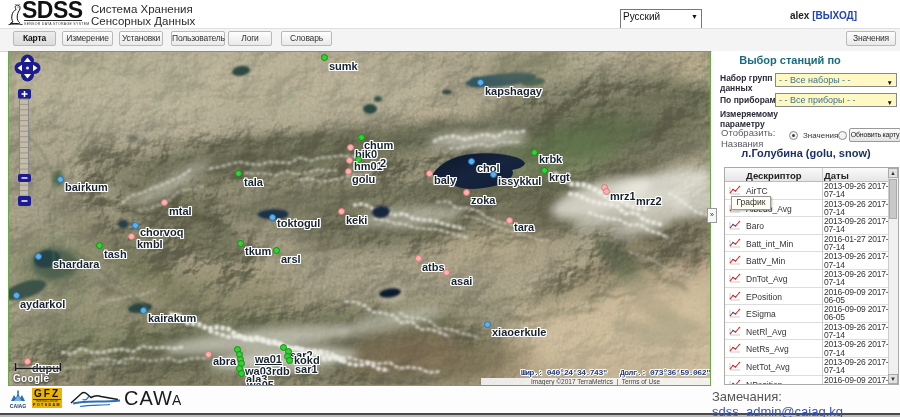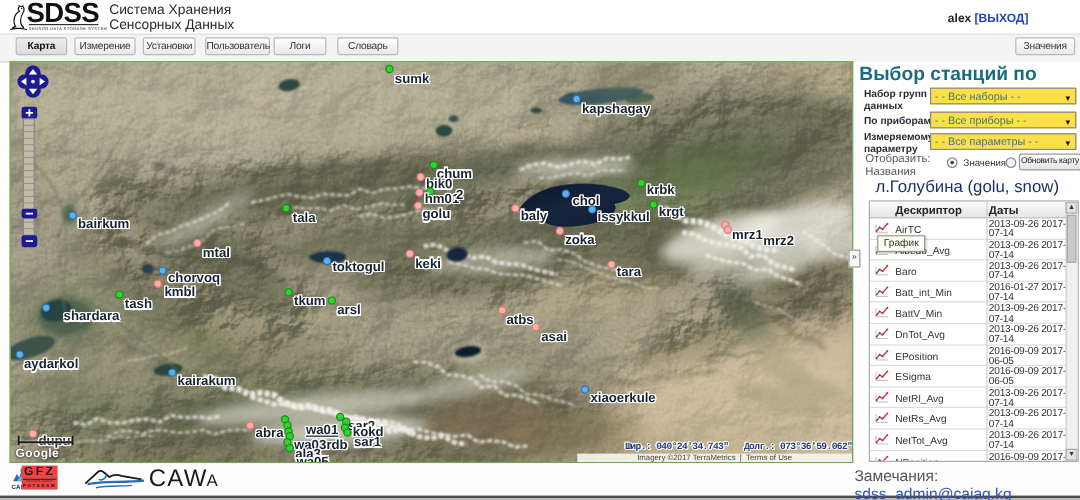--- a/index.html
+++ b/index.html
@@ -21,29 +21,29 @@
 
 #map{position:absolute;left:8px;top:51px;width:701px;height:333px;border:1px solid #6aa84f;overflow:hidden;background:#b2a98e;}
 .mk{position:absolute;width:7px;height:7px;border-radius:50%;box-sizing:border-box;}
 .mg{background:#2fd42f;border:1px solid #1a8a1a;}
 .mb{background:#5cb2ef;border:1px solid #2a72b0;}
 .mp{background:#ffb0ae;border:1px solid #d87a78;}
 .lb{position:absolute;font-size:11px;font-weight:bold;color:#16222e;white-space:nowrap;line-height:11px;
  text-shadow:-1px -1px 0 #fff,1px -1px 0 #fff,-1px 1px 0 #fff,1px 1px 0 #fff,0 -1px 0 #fff,0 1px 0 #fff,-1px 0 0 #fff,1px 0 0 #fff;}
 
 #side{position:absolute;left:712px;top:51px;width:188px;height:340px;background:#fff;font-size:10px;}
-#sbtitle{position:absolute;left:0;top:3px;width:156px;text-align:center;font-size:16px;font-weight:bold;color:#1b6b80;}
+#sbtitle{position:absolute;left:0;top:3px;width:156px;text-align:center;font-size:11px;font-weight:bold;color:#1b6b80;}
 .flabel{position:absolute;left:8px;width:58px;font-weight:bold;color:#2a2a38;font-size:8.5px;line-height:9.5px;}
-.fsel{position:absolute;left:63px;width:122px;height:14px;border:1px solid #888;background:#fde047;color:#3d7392;font-size:9px;padding:1px 3px;box-sizing:border-box;line-height:11px;}
+.fsel{position:absolute;left:63px;width:122px;height:14px;border:1px solid #888;background:#fef9c3;color:#3d7392;font-size:9px;padding:1px 3px;box-sizing:border-box;line-height:11px;}
 .fsel .ar{position:absolute;right:3px;top:3px;font-size:6.5px;color:#111;}
 #disp{position:absolute;left:9px;top:76px;color:#5a5a66;font-size:9.5px;line-height:11px;}
 .radio{position:absolute;width:9px;height:9px;border-radius:50%;border:1px solid #888;background:#f4f4f4;box-sizing:border-box;}
 .radio.sel::after{content:"";position:absolute;left:2px;top:2px;width:3px;height:3px;border-radius:50%;background:#444;}
 #updbtn{position:absolute;left:137px;top:77px;width:50px;height:12px;background:linear-gradient(#fdfdfd,#e4e4e4);border:1px solid #999;border-radius:2px;font-size:7px;letter-spacing:-0.2px;color:#222;text-align:center;line-height:12px;white-space:nowrap;overflow:hidden;}
-#sttitle{position:absolute;left:0;top:96px;width:188px;text-align:center;font-size:14px;font-weight:normal;color:#1c2f66;}
+#sttitle{position:absolute;left:0;top:96px;width:188px;text-align:center;font-size:11px;font-weight:bold;color:#1c2f66;}
 #tblwrap{position:absolute;left:12px;top:116px;width:175px;height:218px;border:1px solid #aaa;box-sizing:border-box;overflow:hidden;background:#fff;}
 #tblhead{position:absolute;left:0;top:0;width:100%;height:13px;background:linear-gradient(#fafafa,#e6e6e6);border-bottom:1px solid #bbb;font-weight:bold;color:#222;font-size:9.5px;}
 .trow{position:absolute;left:0;width:164px;height:17.6px;border-bottom:1px solid #ddd;font-size:8.5px;color:#333;}
 .trow .nm{position:absolute;left:21px;top:5px;}
 .trow .dt{position:absolute;left:99px;top:1px;width:64px;line-height:8.2px;font-size:8.5px;letter-spacing:-0.2px;white-space:nowrap;}
 .cic{position:absolute;left:4px;top:4px;width:12px;height:10px;}
 #vscroll{position:absolute;right:0;top:0;width:10px;height:100%;background:#f0f0f0;border-left:1px solid #ccc;box-sizing:border-box;}
 .sbtn{position:absolute;right:0;width:10px;height:10px;background:#e2e2e2;border:1px solid #aaa;box-sizing:border-box;font-size:6px;text-align:center;line-height:8px;color:#333;}
 #tooltip{position:absolute;left:6px;top:28px;width:38px;height:12px;background:#fffef2;border:1px solid #999;box-shadow:1px 1px 2px rgba(0,0,0,.3);font-size:8.5px;color:#333;text-align:center;line-height:11px;z-index:5;}
 #remark{position:absolute;left:712px;top:389px;width:180px;font-size:13px;color:#555;z-index:20;}
@@ -61,20 +61,21 @@
 <div id="hdr">
   <svg class="abs" style="left:7px;top:3px" width="17" height="23" viewBox="0 0 17 23">
     <path d="M10.5 2.2 C9 2.2 8.2 3.2 8.2 4.4 C8.2 5.2 8.6 5.9 9.2 6.4 C7.2 7.4 5.6 9.4 5 12 C4.4 14.6 4.8 17.2 6 19 C4.6 19.4 3.4 20 3.4 20.6 L11.4 20.6 C12.6 20.6 13 19.8 12.2 19.2 C11 18.4 10.2 16.6 10.2 14 C10.2 11.4 11 9.4 12.2 7.6 C12.9 6.6 13.2 5.4 13 4.2 C12.8 3 11.9 2.2 10.5 2.2 Z" fill="#fff" stroke="#111" stroke-width="1"></path>
     <path d="M9 2.6 L8 0.8 L9.6 1.8 Z M12 2.6 L13 0.8 L11.4 1.8 Z" fill="#111"></path>
     <circle cx="11" cy="4" r="0.6" fill="#111"></circle>
     <path d="M1.5 21.6 C5 20.8 12 20.8 15.5 21.6" stroke="#111" stroke-width="0.9" fill="none"></path>
   </svg>
   <div id="sdsslogo">SDSS</div>
   <div id="sdsssub">SENSOR DATA STORAGE SYSTEM</div>
   <div id="systitle">Система Хранения<br>Сенсорных Данных</div>
+  <div id="langsel">Русский<span class="ar">▼</span></div>
   <div id="userbox">alex <a>[ВЫХОД]</a></div>
 </div>
 
 <div id="tabbar">
   <div class="tab active" style="left:13px;width:41px;">Карта</div>
   <div class="tab" style="left:62px;width:49px;">Измерение</div>
   <div class="tab" style="left:119px;width:42px;">Установки</div>
   <div class="tab" style="left:171px;width:52px;">Пользователь</div>
   <div class="tab" style="left:228px;width:42px;">Логи</div>
   <div class="tab" style="left:281px;width:49px;">Словарь</div>
@@ -499,21 +500,20 @@
 </div>
 <div id="collapse">»</div>
 
 <div id="side">
   <div id="sbtitle">Выбор станций по</div>
   <div class="flabel" style="top:23px;">Набор групп<br>данных</div>
   <div class="fsel" style="top:22px;">- - Все наборы - -<span class="ar">▼</span></div>
   <div class="flabel" style="top:45px;">По приборам</div>
   <div class="fsel" style="top:42px;">- - Все приборы - -<span class="ar">▼</span></div>
   <div class="flabel" style="top:59px;">Измеряемому<br>параметру</div>
-  <div class="fsel" style="top:60px;">- - Все параметры - -<span class="ar">▼</span></div>
   <div id="disp">Отобразить:<br>Названия</div>
   <div class="radio sel" style="left:77px;top:80px;"></div>
   <div class="abs" style="left:91px;top:80px;font-size:8px;color:#333;">Значения</div>
   <div class="radio" style="left:126px;top:80px;"></div>
   <div id="updbtn">Обновить карту</div>
   <div id="sttitle">л.Голубина (golu, snow)</div>
   <div id="tblwrap">
     <div id="tblhead">
           <span style="position:absolute;left:21px;top:2px;">Дескриптор</span>
           <span style="position:absolute;left:99px;top:2px;">Даты</span>
@@ -672,21 +672,21 @@
 </div>
 <div id="remark">Замечания: <a>sdss_admin@caiag.kg</a></div>
 
 <div id="footer">
   <svg class="abs" style="left:6px;top:2px" width="24" height="21" viewBox="0 0 24 21">
         <path d="M5 13 L8 7 L10 10 L12 4 L14 10 L16 7 L19 13 Z" fill="#2a6fb5"></path>
         <path d="M8 13 L12 8 L16 13 Z" fill="#7ab0dd"></path>
         <rect x="11.2" y="2.5" width="1.6" height="3" fill="#2a6fb5"></rect>
         <text x="12" y="19.5" text-anchor="middle" font-size="5.2" font-weight="bold" fill="#1a3a6b" font-family="Liberation Sans">CAIAG</text>
       </svg>
-<div class="abs" style="left:18px;top:2px;width:30px;height:20px;background:#ef4444;">
+<div class="abs" style="left:32px;top:2px;width:30px;height:20px;background:#eab308;">
         <div style="font-size:10px;font-weight:bold;color:#111;letter-spacing:2px;text-align:center;">GFZ</div>
         <div style="border-top:1px solid #333;margin:0 1px;font-size:2.6px;color:#333;text-align:center;">Helmholtz-Zentrum</div>
         <div style="font-size:3.6px;font-weight:bold;color:#111;letter-spacing:1.4px;text-align:center;">POTSDAM</div>
       </div>
 <svg class="abs" style="left:68px;top:0px" width="120" height="24" viewBox="0 0 120 24">
         <path d="M3 17 L14 7 Q16.5 5.5 19 8 L23 11.5 Q28 8.5 33 10.5 L50 13.5" fill="none" stroke="#1a1a1a" stroke-width="1.5"></path>
         <path d="M21 10 C19.5 13 17 14.5 14.5 13.5" fill="none" stroke="#2a6fb5" stroke-width="1.3"></path>
         <path d="M5 17.5 C18 14.5 34 16.5 52 14.5" stroke="#2a6fb5" stroke-width="2" fill="none"></path>
         <path d="M12 20.5 C22 18.5 32 19.5 42 18.5" stroke="#2a6fb5" stroke-width="1.2" fill="none"></path>
         <text x="56" y="19" font-size="20" fill="#1a1a1a" font-family="Liberation Sans" letter-spacing="1">CAW</text>

